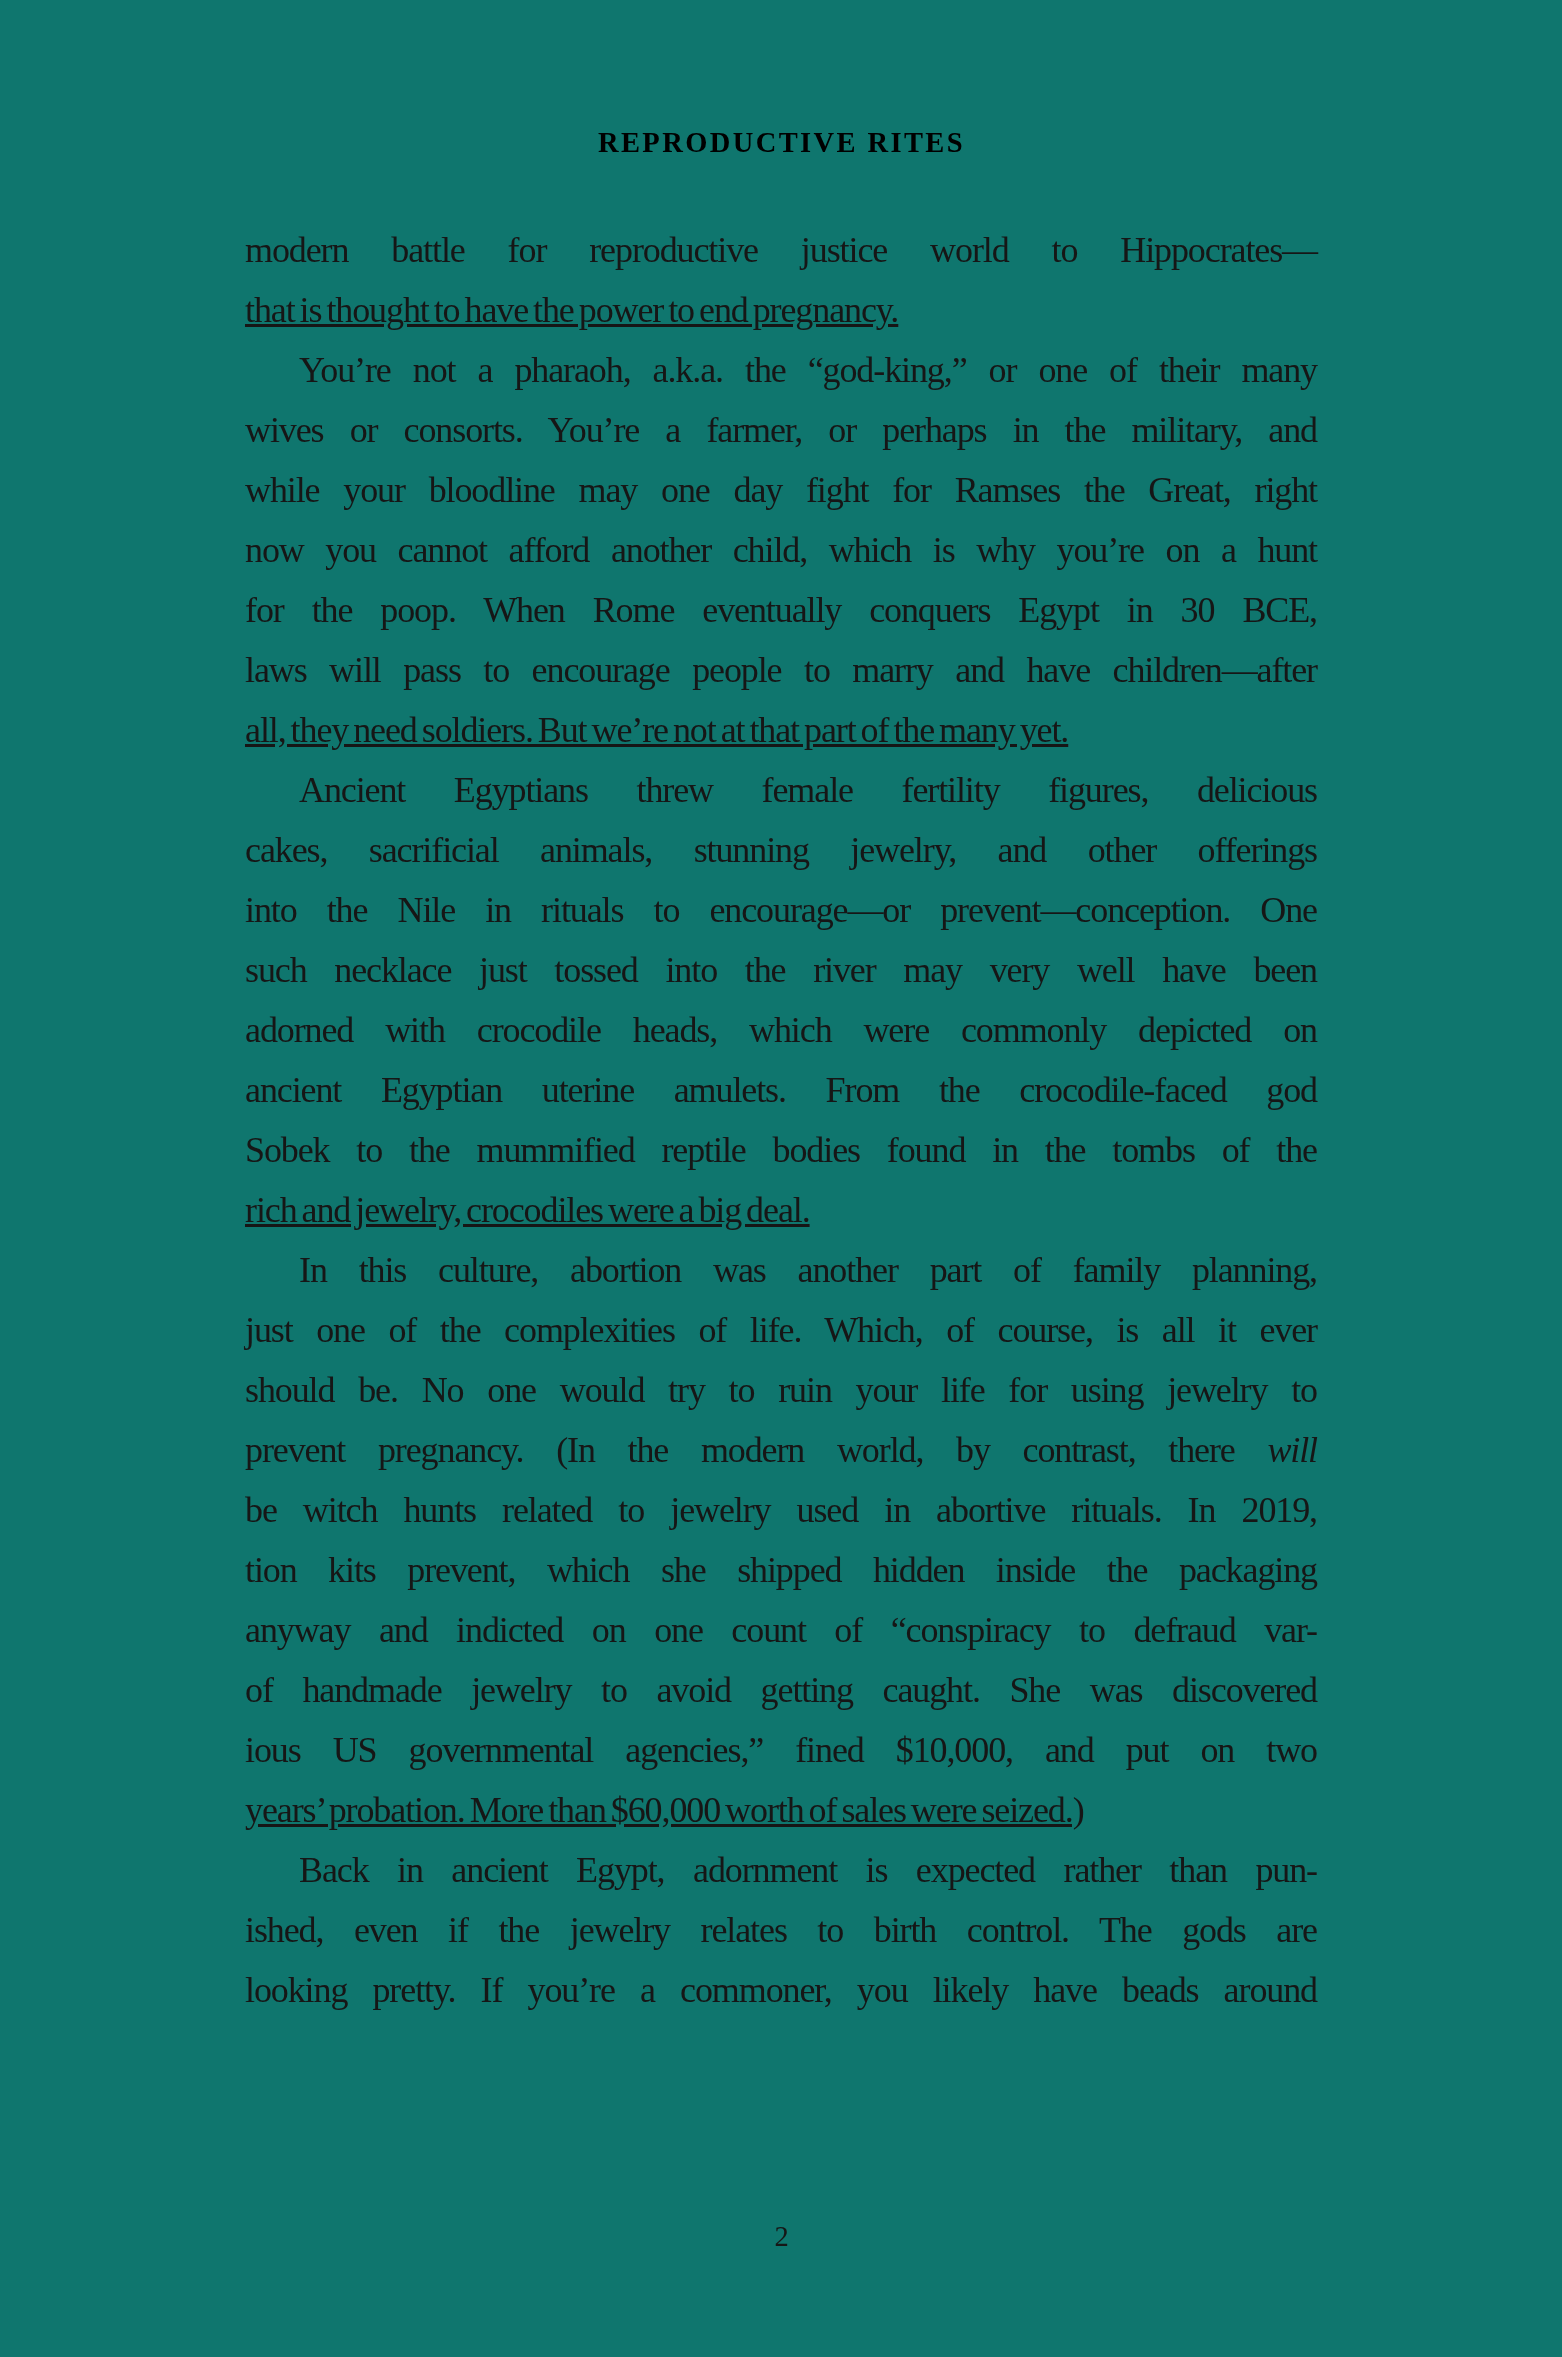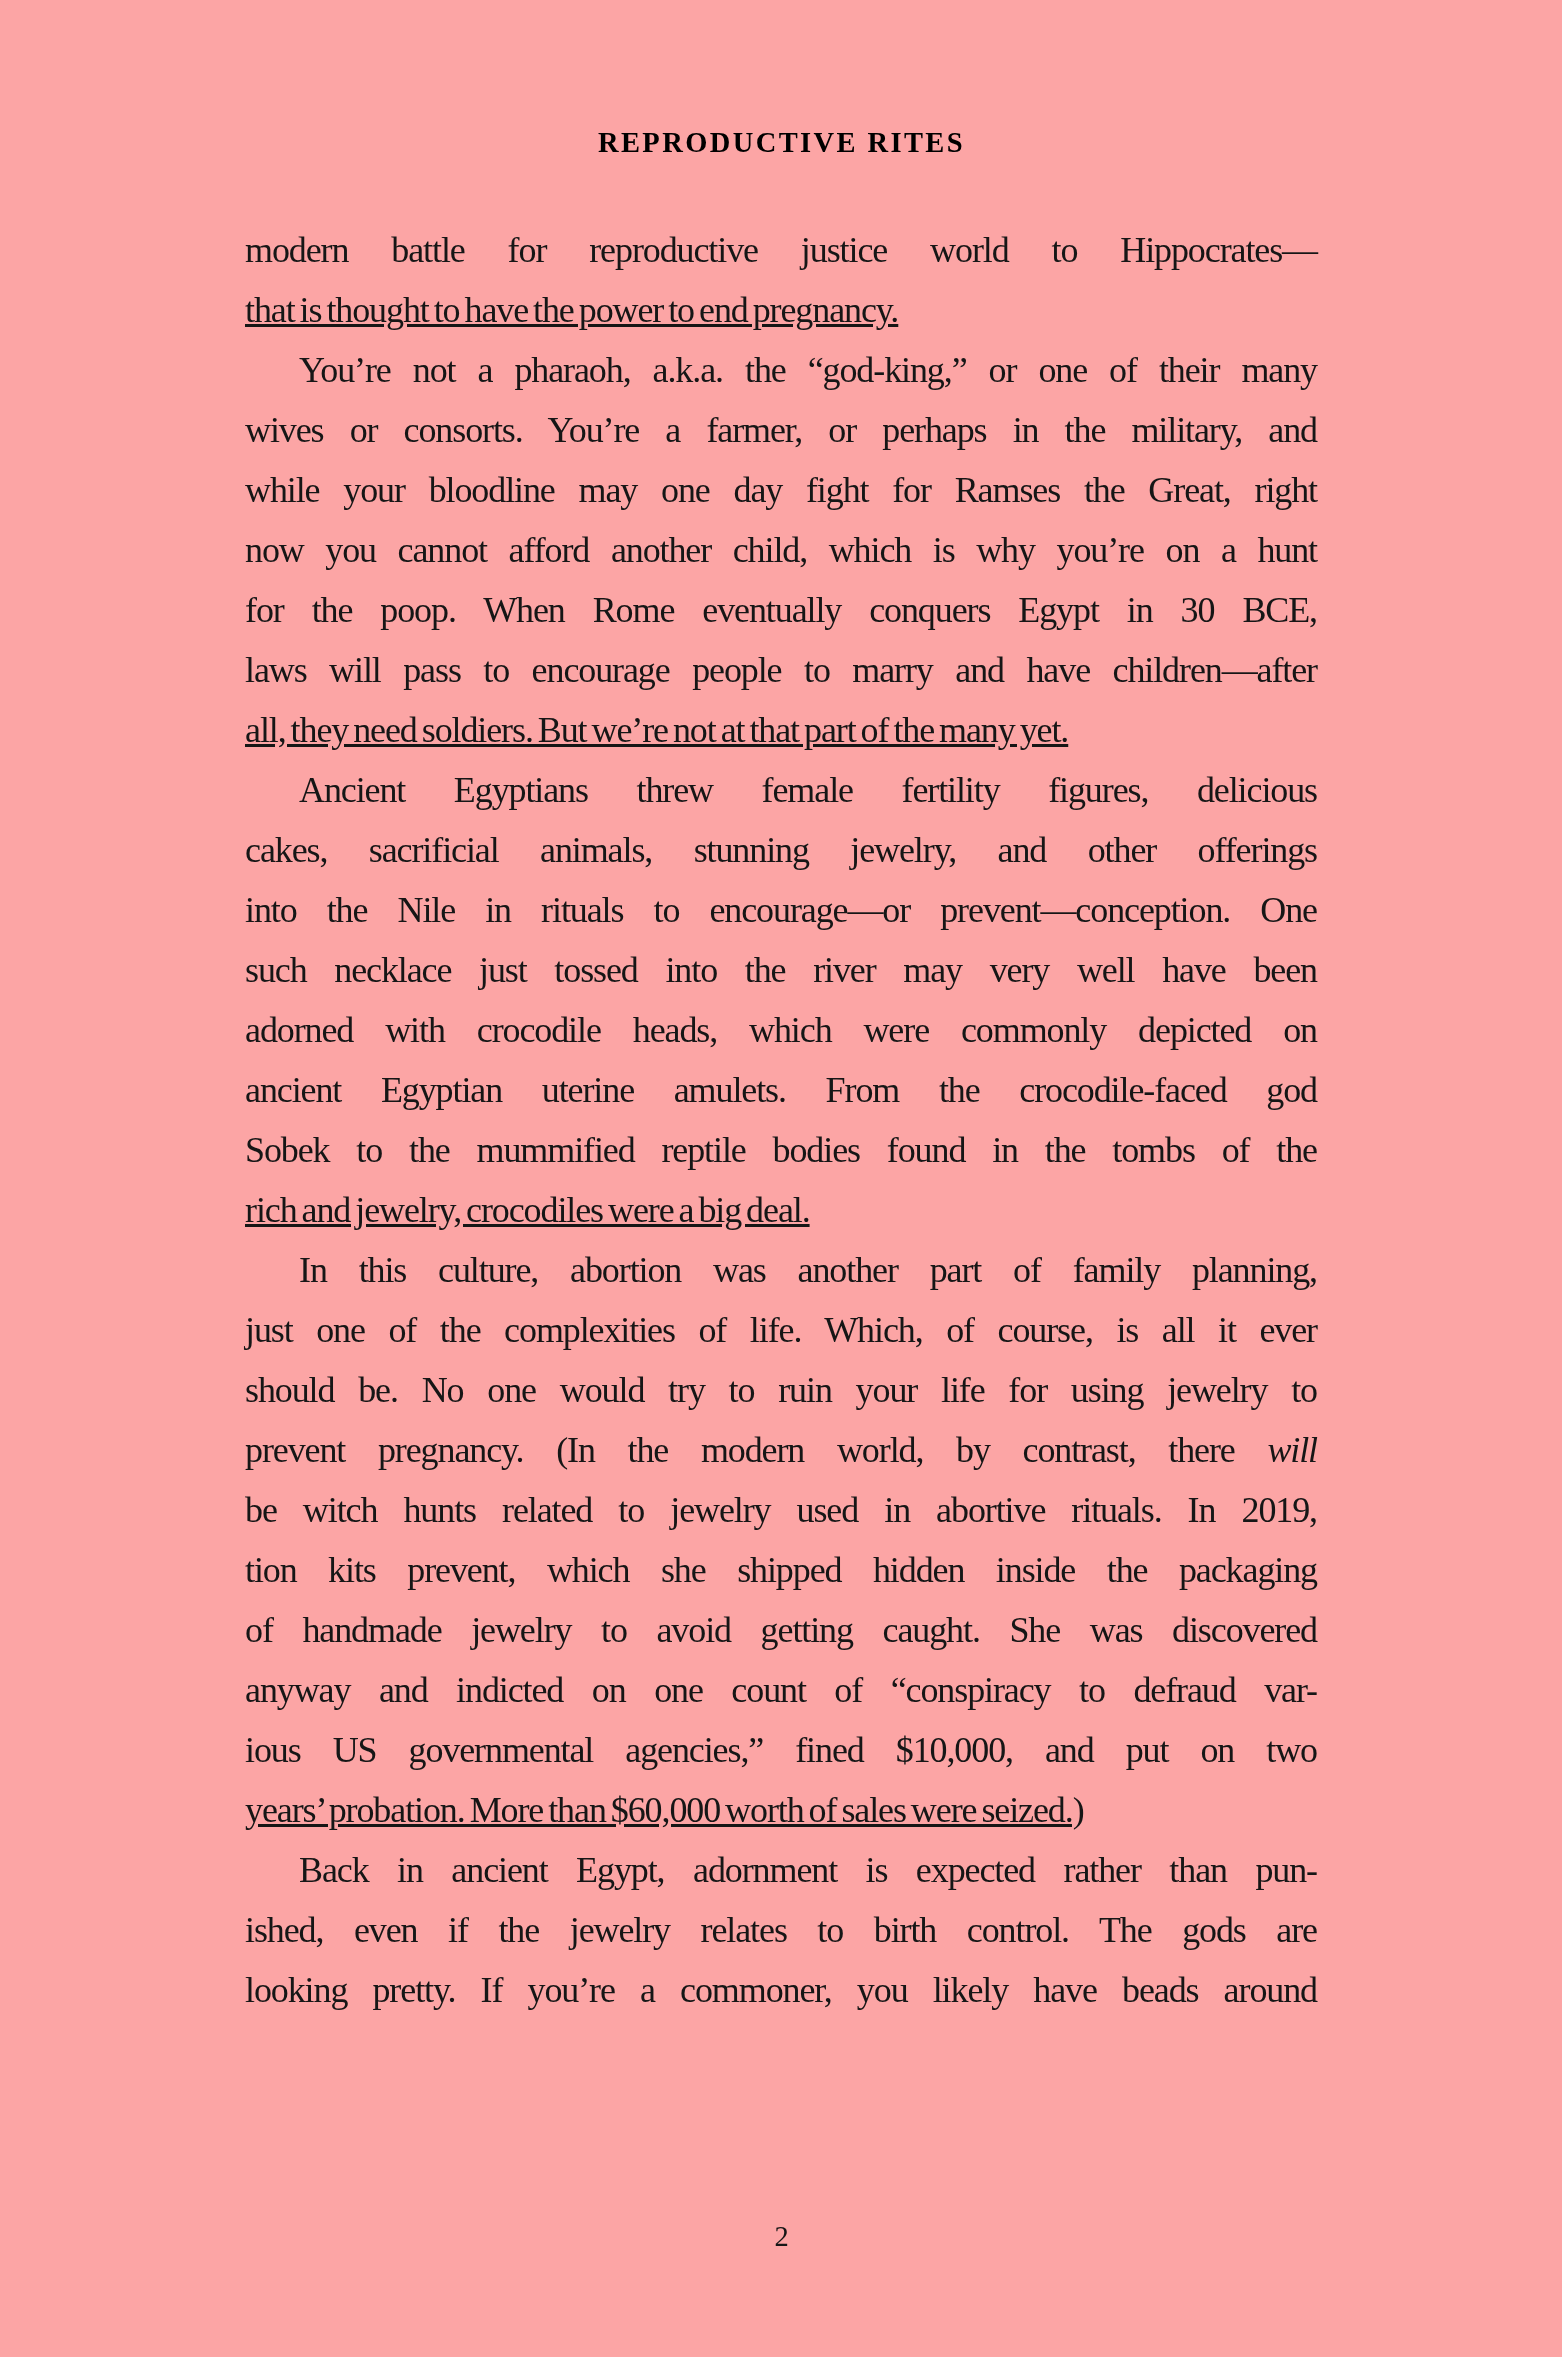--- a/index.html
+++ b/index.html
@@ -7,21 +7,21 @@
     width: 1563px;
     height: 2358px;
     background: #ffffff;
     position: relative;
     font-family: "Liberation Serif", serif;
     color: #161616;
   }
   .page {
     position: absolute;
     inset: 0;
-    background: #fca5a5;
+    background: #0f766e;
   }
   .running-header {
     position: absolute;
     top: 126px;
     left: 0;
     width: 100%;
     text-align: center;
     font-weight: bold;
     font-size: 28.5px;
     line-height: 34px;
@@ -93,22 +93,22 @@
         <div class="line"><span>Sobek to the mummified reptile bodies found in the tombs of the</span></div>
         <div class="line para-end"><span>rich and jewelry, crocodiles were a big deal.</span></div>
       </div>
       <div class="paragraph">
         <div class="line indent"><span>In this culture, abortion was another part of family planning,</span></div>
         <div class="line"><span>just one of the complexities of life. Which, of course, is all it ever</span></div>
         <div class="line"><span>should be. No one would try to ruin your life for using jewelry to</span></div>
         <div class="line"><span>prevent pregnancy. (In the modern world, by contrast, there </span><i>will</i></div>
         <div class="line"><span>be witch hunts related to jewelry used in abortive rituals. In 2019,</span></div>
         <div class="line"><span>tion kits prevent, which she shipped hidden inside the packaging</span></div>
+        <div class="line"><span>anyway and indicted on one count of “conspiracy to defraud var-</span></div>
         <div class="line"><span>of handmade jewelry to avoid getting caught. She was discovered</span></div>
-        <div class="line"><span>anyway and indicted on one count of “conspiracy to defraud var-</span></div>
         <div class="line"><span>ious US governmental agencies,” fined $10,000, and put on two</span></div>
         <div class="line para-end"><span>years’ probation. More than $60,000 worth of sales were seized.)</span></div>
       </div>
       <div class="paragraph">
         <div class="line indent"><span>Back in ancient Egypt, adornment is expected rather than pun-</span></div>
         <div class="line"><span>ished, even if the jewelry relates to birth control. The gods are</span></div>
         <div class="line"><span>looking pretty. If you’re a commoner, you likely have beads around</span></div>
       </div>
     </div>
 

